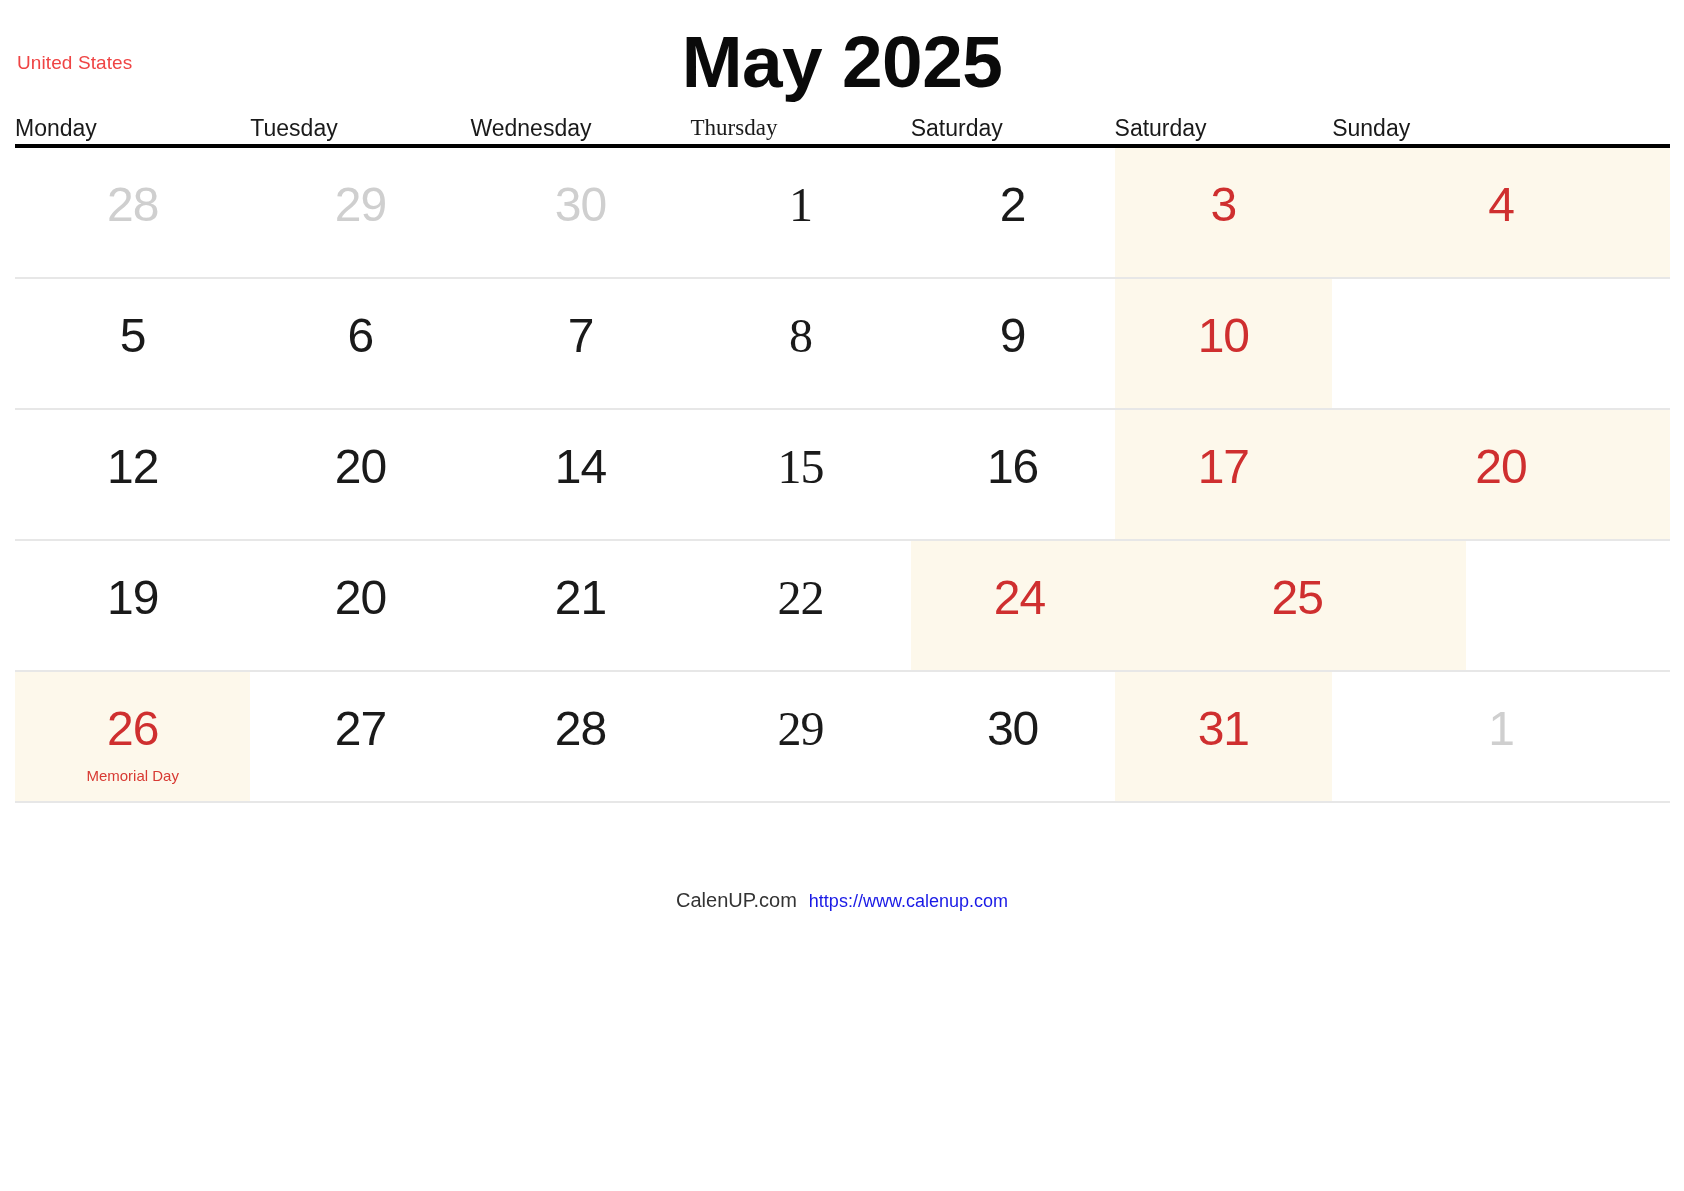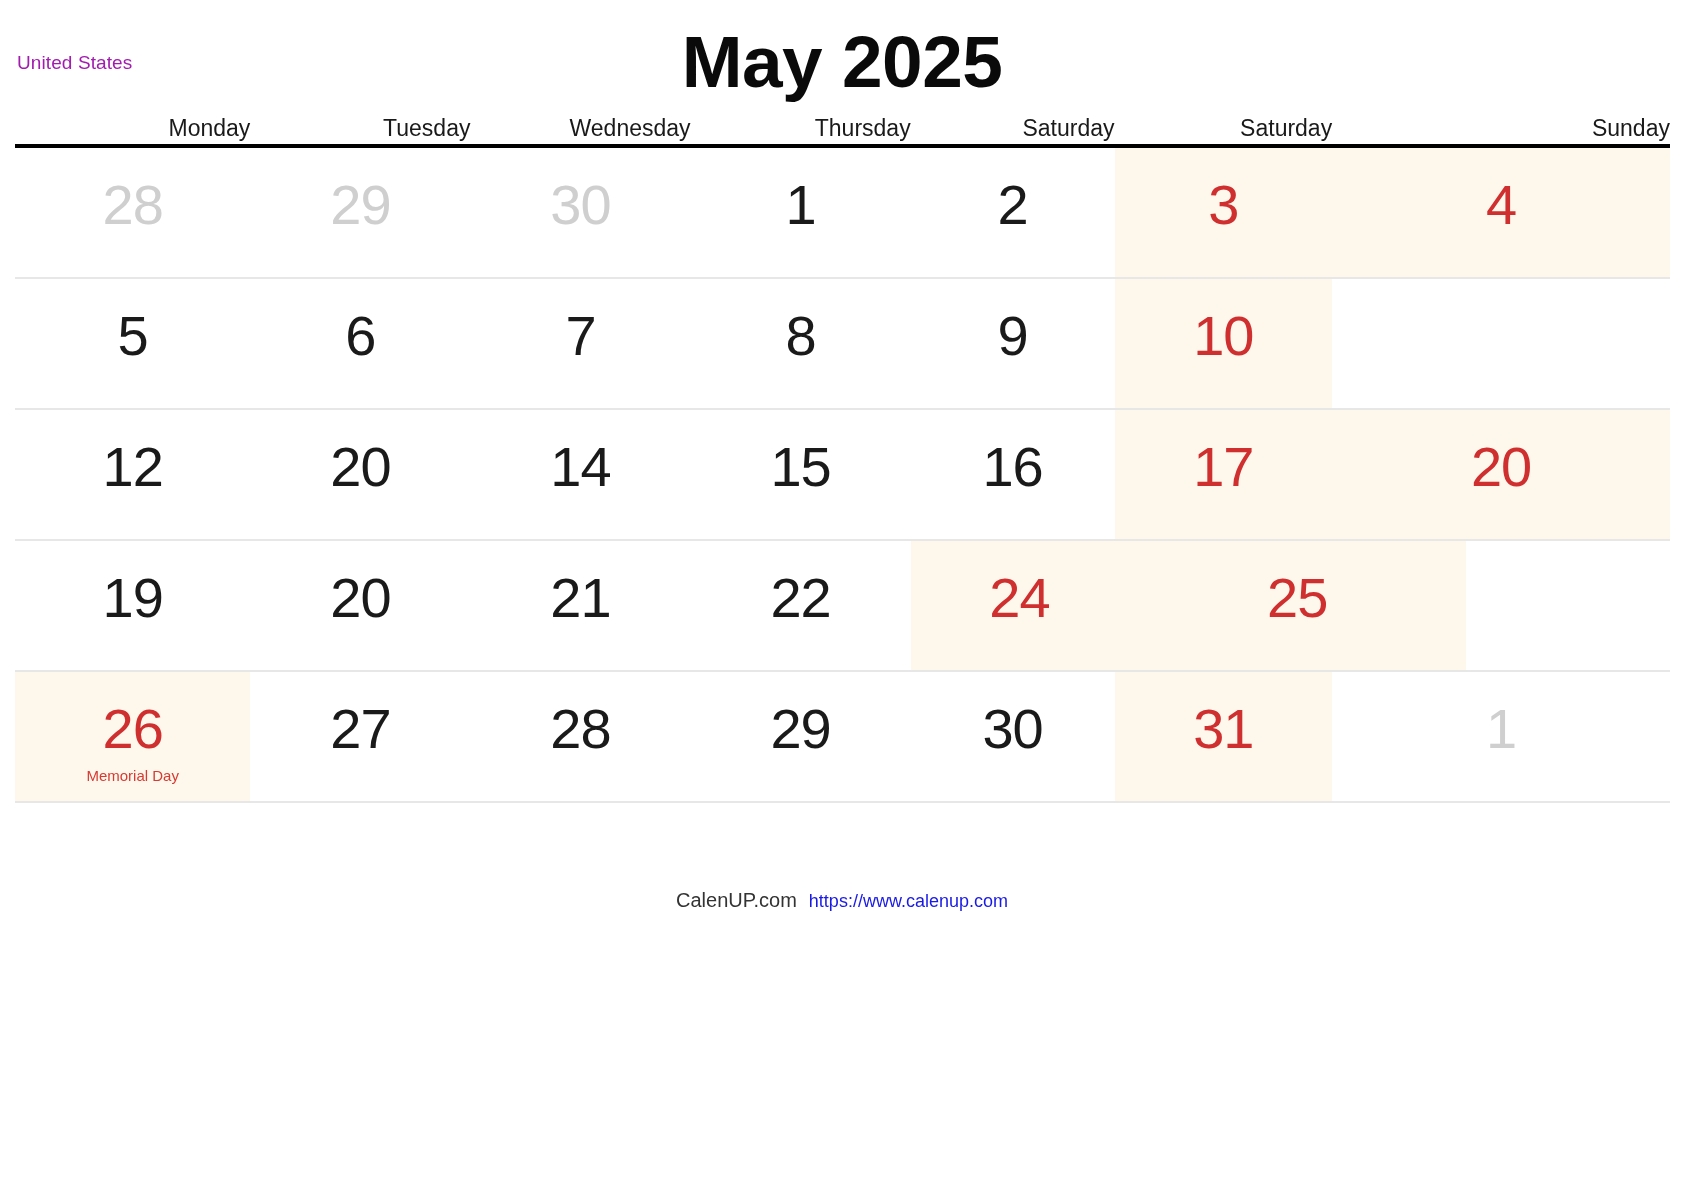--- a/index.html
+++ b/index.html
@@ -31,21 +31,21 @@
     height: 110px;
   }
 
   .country {
     position: absolute;
     left: 17px;
     top: 52px;
     font-size: 19px;
     line-height: 22px;
     letter-spacing: 0.1px;
-    color: #a21caf;
+    color: #ef4444;
     white-space: nowrap;
   }
 
   .month-title {
     position: absolute;
     left: 0;
     top: 22px;
     width: 1684px;
     text-align: center;
     font-size: 73px;
@@ -69,21 +69,21 @@
     height: 40px;
     border-bottom: 4px solid #000000;
     box-sizing: border-box;
   }
 
   .weekhead .wd {
     box-sizing: border-box;
     font-size: 23px;
     line-height: 26px;
     color: #1a1a1a;
-    text-align: right;
+    text-align: left;
     padding-top: 7px;
     white-space: nowrap;
   }
 
   .week {
     display: flex;
     width: 100%;
     height: 131px;
     border-bottom: 2px solid #e7e7e7;
     box-sizing: border-box;
@@ -95,32 +95,32 @@
   .cell {
     box-sizing: border-box;
     position: relative;
     height: 100%;
   }
 
   
   .c0 { width: 14.22%; }   
   .c1 { width: 13.30%; }   
   .c2 { width: 13.30%; }   
-  .c3 { width: 13.30%; }   
+  .c3 { width: 13.30%; font-family: Liberation Serif, serif; }   
   .c4 { width: 12.32%; }   
   .c5 { width: 13.15%; }   
   .c6 { width: 20.41%; }   
 
   .cell .num {
     position: absolute;
     left: 0;
     right: 0;
     top: 27px;
     text-align: center;
-    font-size: 56px;
+    font-size: 48px;
     line-height: 60px;
     font-weight: 400;
     color: #1a1a1a;
     letter-spacing: -1px;
   }
 
   .cell.muted .num { color: #cfcfcf; }
   .cell.redday .num { color: #cf2f2f; }
 
   .cell.weekendbg { background: #fdf8eb; }

